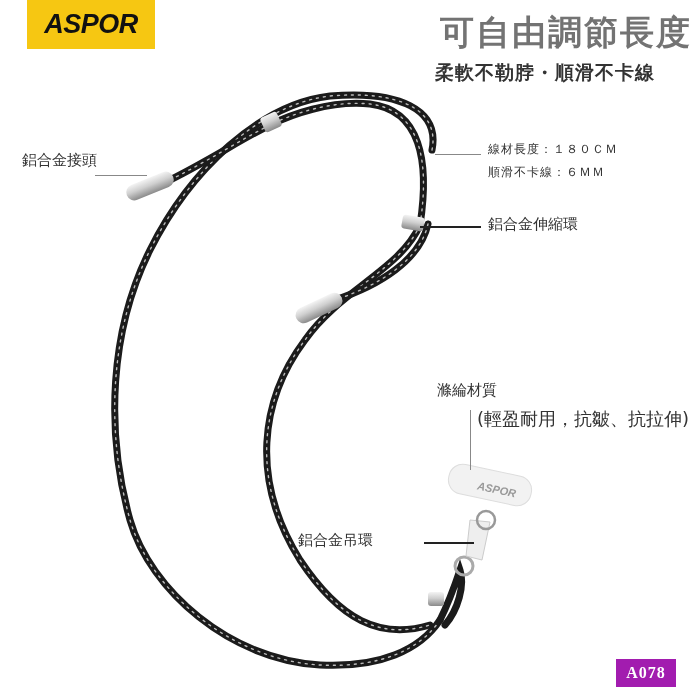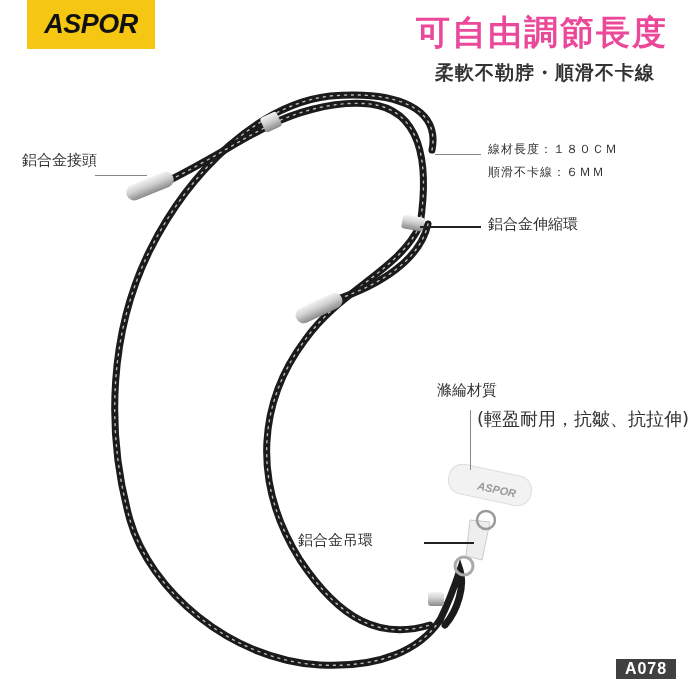--- a/index.html
+++ b/index.html
@@ -1,26 +1,26 @@
 <!DOCTYPE html>
 <html><head>
 <meta charset="utf-8">
 <style>
   html,body{margin:0;padding:0;background:#fff;}
   body{width:700px;height:700px;position:relative;overflow:hidden;font-family:"DejaVu Sans","Liberation Sans",sans-serif;color:#333;}
   .logo{position:absolute;left:27px;top:0;width:128px;height:49px;background:#f6c712;display:flex;align-items:center;justify-content:center;}
   .logo span{font-family:"Liberation Sans",sans-serif;font-weight:bold;font-style:italic;font-size:27px;color:#111;letter-spacing:-0.5px;}
-  .title{position:absolute;left:392px;top:10px;width:300px;text-align:center;font-size:34px;font-weight:bold;color:#ec4899;letter-spacing:2px;}
+  .title{position:absolute;left:392px;top:10px;width:300px;text-align:right;font-size:34px;font-weight:bold;color:#737373;letter-spacing:2px;}
   .subtitle{position:absolute;left:400px;top:60px;width:290px;text-align:center;font-size:19px;font-weight:bold;color:#333;letter-spacing:1px;}
   .lbl{position:absolute;font-size:15px;color:#333;white-space:nowrap;}
   .spec{position:absolute;left:488px;top:138px;font-size:12px;color:#333;line-height:23px;letter-spacing:1px;}
   .line{position:absolute;background:#888;}
   .line.dark{background:#222;}
   svg.art{position:absolute;left:0;top:0;}
-  .badge{position:absolute;left:616px;top:659px;width:60px;height:20px;background:#404040;color:#fff;font-family:Liberation Sans, sans-serif;font-weight:bold;font-size:16px;display:flex;align-items:center;justify-content:center;letter-spacing:1px;}
+  .badge{position:absolute;left:616px;top:659px;width:60px;height:28px;background:#a21caf;color:#fff;font-family:Liberation Serif, serif;font-weight:bold;font-size:16px;display:flex;align-items:center;justify-content:center;letter-spacing:1px;}
 </style>
 </head>
 <body>
 
 <div class="logo">
   <span>ASPOR</span>
 </div>
 
 <div class="title">可自由調節長度</div>
 <div class="subtitle">柔軟不勒脖・順滑不卡線</div>

